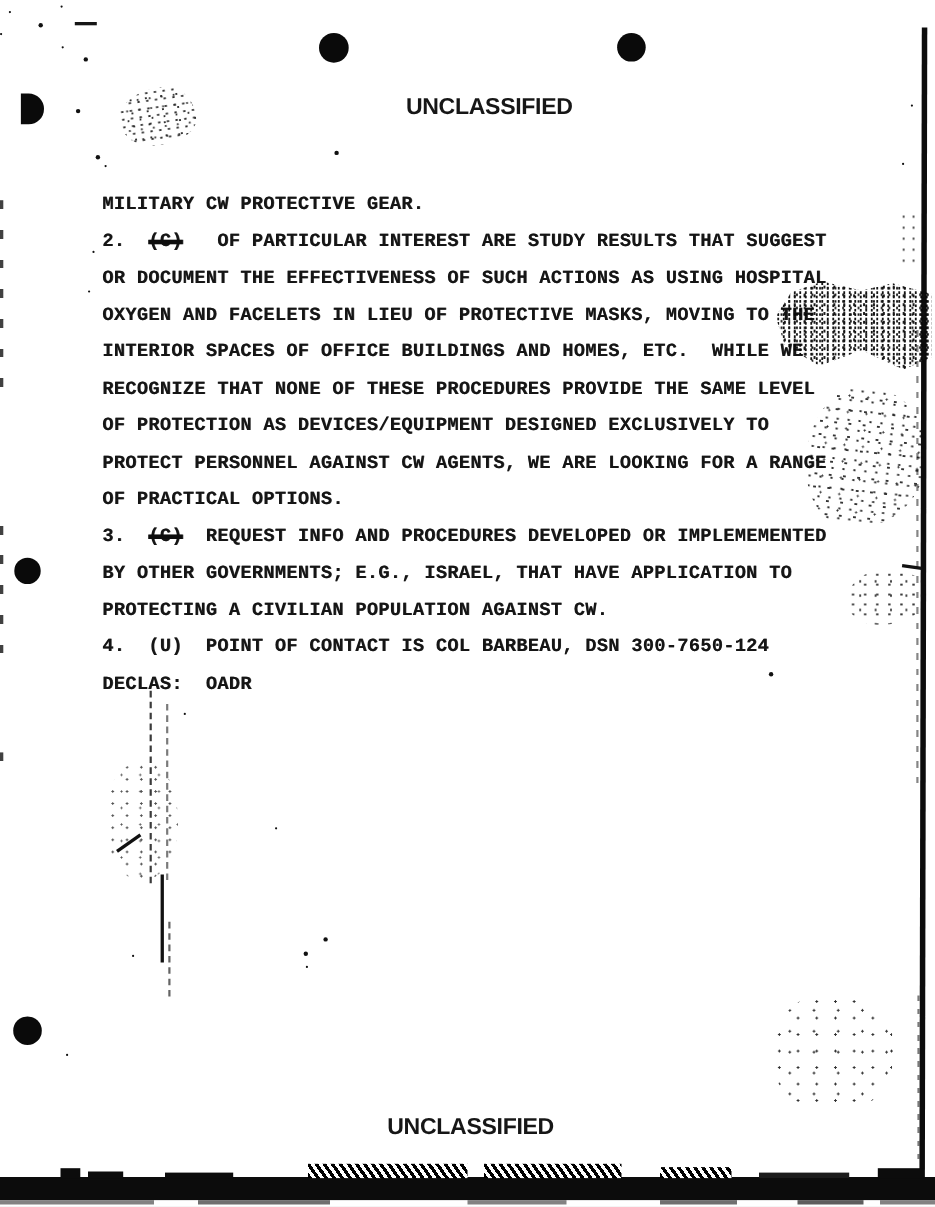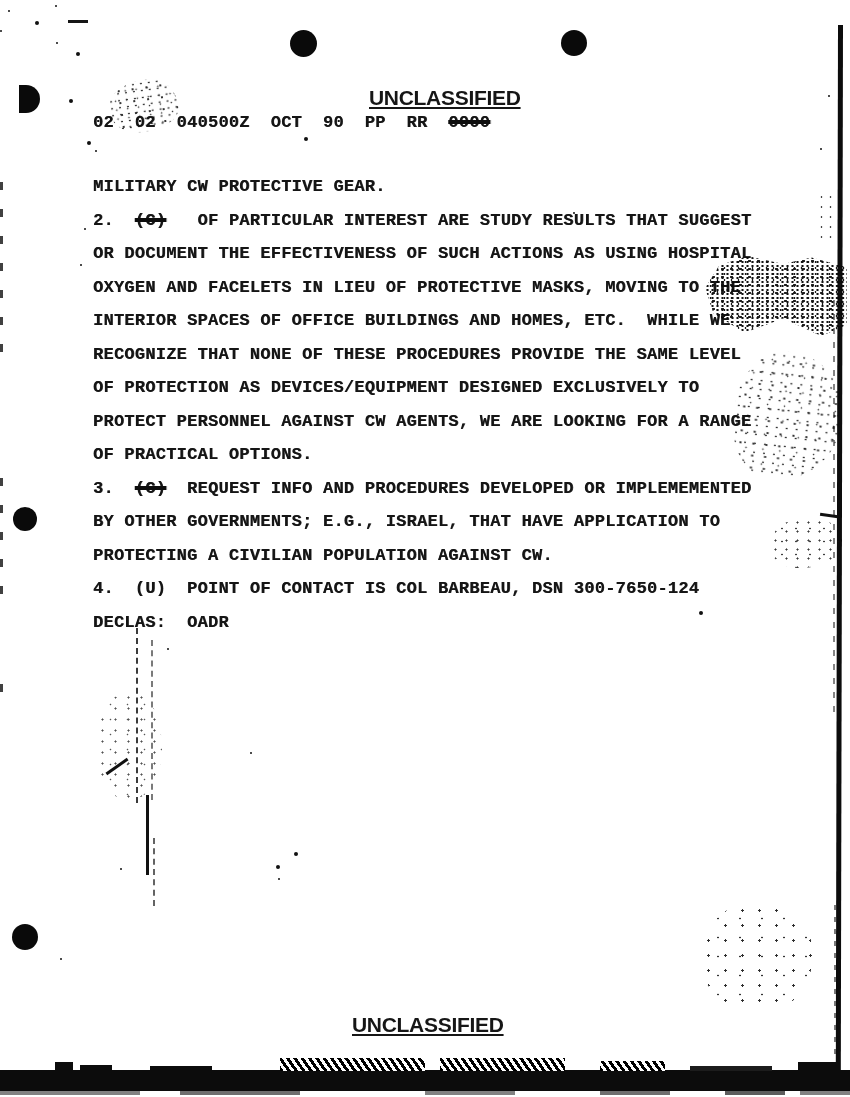--- a/index.html
+++ b/index.html
@@ -6,21 +6,21 @@
   .page{
     position:relative; width:850px; height:1097px; margin:0 auto;
     background:#ffffff; overflow:hidden;
     font-family:"Liberation Mono","DejaVu Sans Mono",monospace;
     color:#111;
   }
   
   .banner{
     position:absolute;
     font-family:"Liberation Sans","DejaVu Sans",sans-serif;
-    font-weight:bold; font-size:21px; letter-spacing:-0.3px; color:#161616;text-decoration:underline;
+    font-weight:bold; font-size:21px; letter-spacing:-0.3px; color:#161616;
   }
   .banner.top{left:369px; top:86px;}
   .banner.bottom{left:352px; top:1013px;}
   .mono-block{position:absolute; left:93px; white-space:pre;}
   .mono-block .line{
     height:33.5px; line-height:33.5px; font-size:17px; font-weight:700;
     letter-spacing:0.25px; white-space:pre; color:#151515;
     text-shadow:0.4px 0 0 rgba(10,10,10,.7);
   }
   #header-line{top:106px;}
@@ -170,21 +170,20 @@
 
   <div class="hole t1"></div>
   <div class="hole t2"></div>
   <div class="halfblob"></div>
   <div class="hole l1"></div>
   <div class="hole l2"></div>
 
   <div class="banner top">UNCLASSIFIED</div>
   <div class="banner bottom">UNCLASSIFIED</div>
 
-  <div class="mono-block" id="header-line"><div class="line"><span>02  02  040500Z  OCT  90  PP  RR  </span><span class="struck">0000</span></div></div>
 
   <div class="mono-block" id="body-lines"><div class="line"><span>MILITARY CW PROTECTIVE GEAR.</span></div><div class="line"><span>2.  </span><span class="struck">(C)</span><span>   OF PARTICULAR INTEREST ARE STUDY RESULTS THAT SUGGEST</span></div><div class="line"><span>OR DOCUMENT THE EFFECTIVENESS OF SUCH ACTIONS AS USING HOSPITAL</span></div><div class="line"><span>OXYGEN AND FACELETS IN LIEU OF PROTECTIVE MASKS, MOVING TO THE</span></div><div class="line"><span>INTERIOR SPACES OF OFFICE BUILDINGS AND HOMES, ETC.  WHILE WE</span></div><div class="line"><span>RECOGNIZE THAT NONE OF THESE PROCEDURES PROVIDE THE SAME LEVEL</span></div><div class="line"><span>OF PROTECTION AS DEVICES/EQUIPMENT DESIGNED EXCLUSIVELY TO</span></div><div class="line"><span>PROTECT PERSONNEL AGAINST CW AGENTS, WE ARE LOOKING FOR A RANGE</span></div><div class="line"><span>OF PRACTICAL OPTIONS.</span></div><div class="line"><span>3.  </span><span class="struck">(C)</span><span>  REQUEST INFO AND PROCEDURES DEVELOPED OR IMPLEMEMENTED</span></div><div class="line"><span>BY OTHER GOVERNMENTS; E.G., ISRAEL, THAT HAVE APPLICATION TO</span></div><div class="line"><span>PROTECTING A CIVILIAN POPULATION AGAINST CW.</span></div><div class="line"><span>4.  (U)  POINT OF CONTACT IS COL BARBEAU, DSN 300-7650-124</span></div><div class="line"><span>DECLAS:  OADR</span></div></div>
 
   <div class="rline"></div>
   <div class="rline2"></div>
   <div class="rline3"></div>
   <div class="hook"></div>
 
   <div class="edge-dashes a"></div>
   <div class="edge-dashes b"></div>

